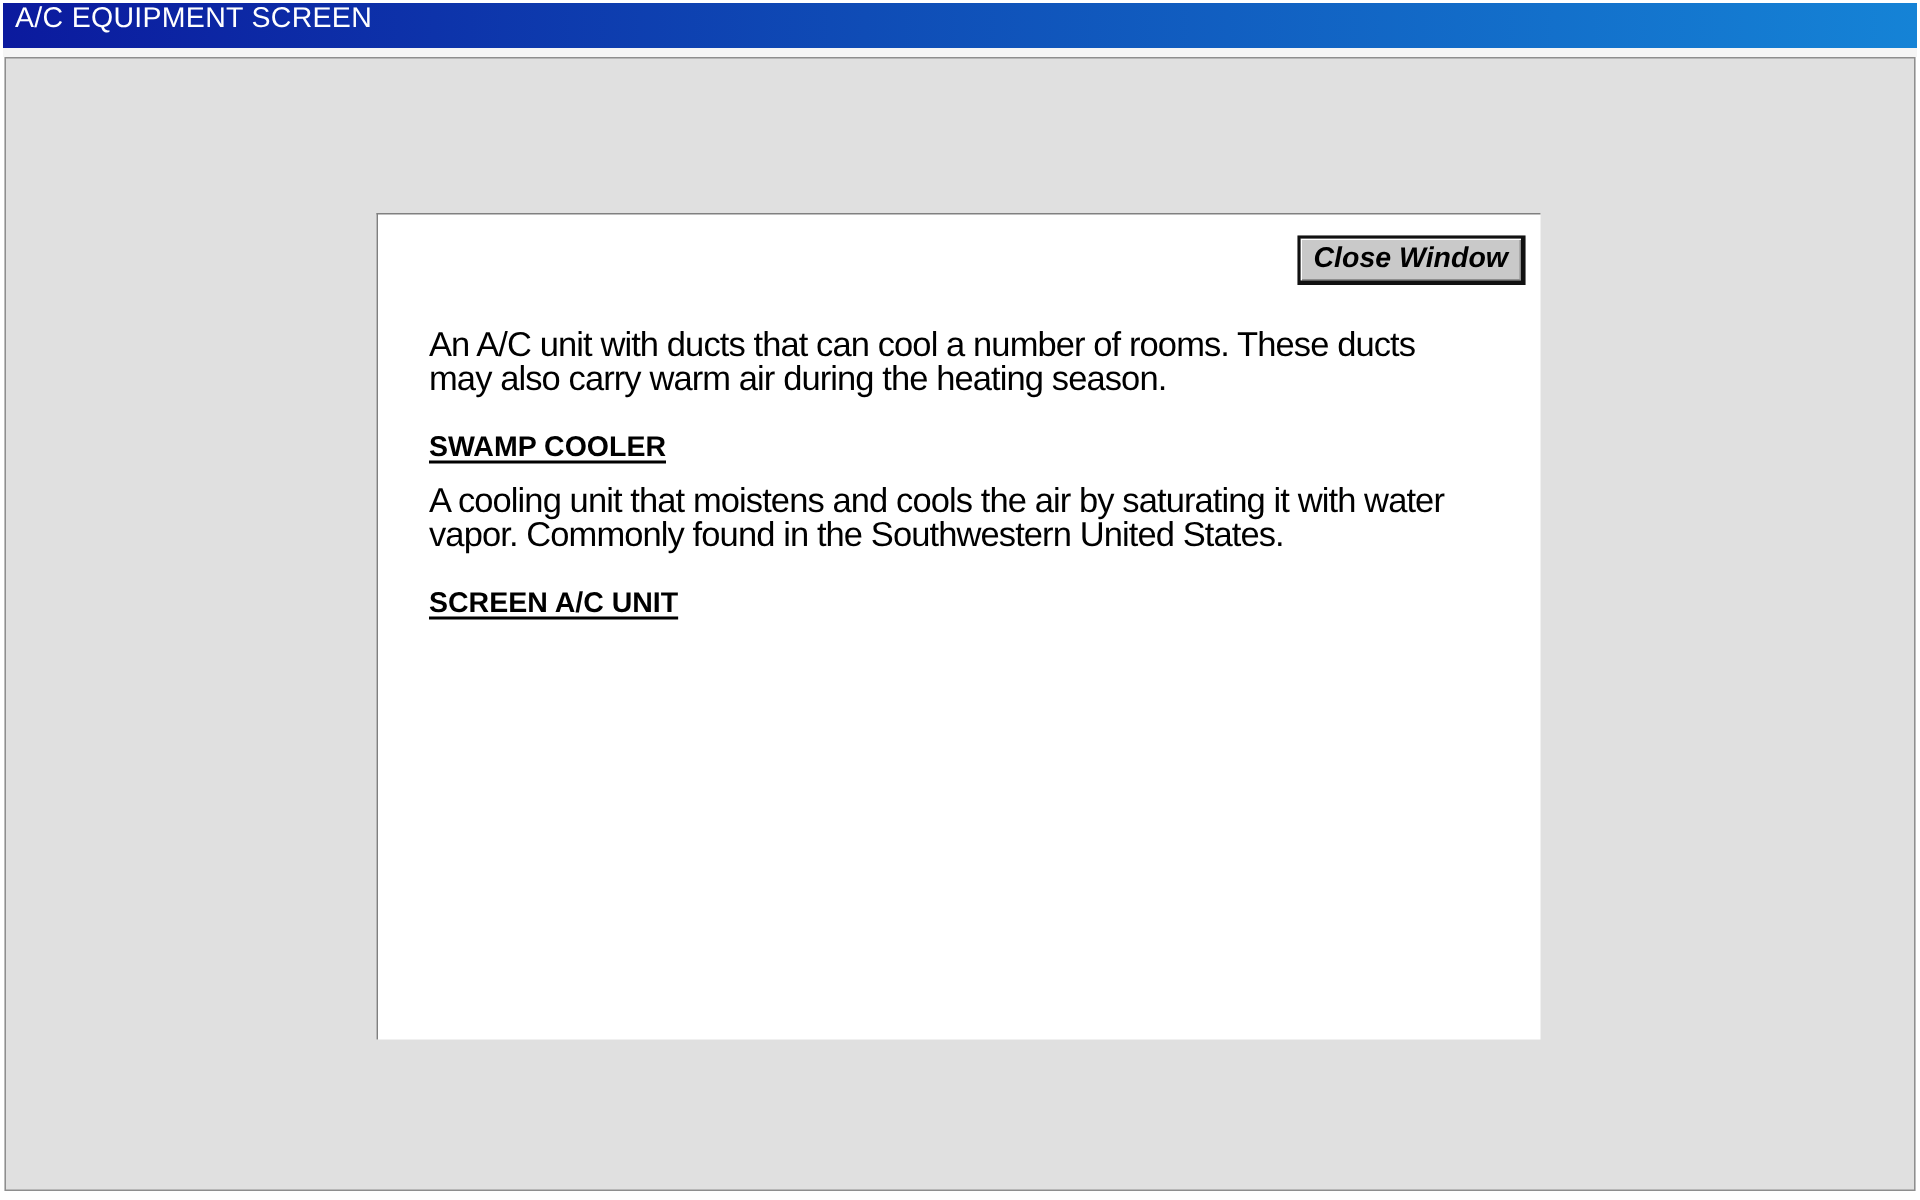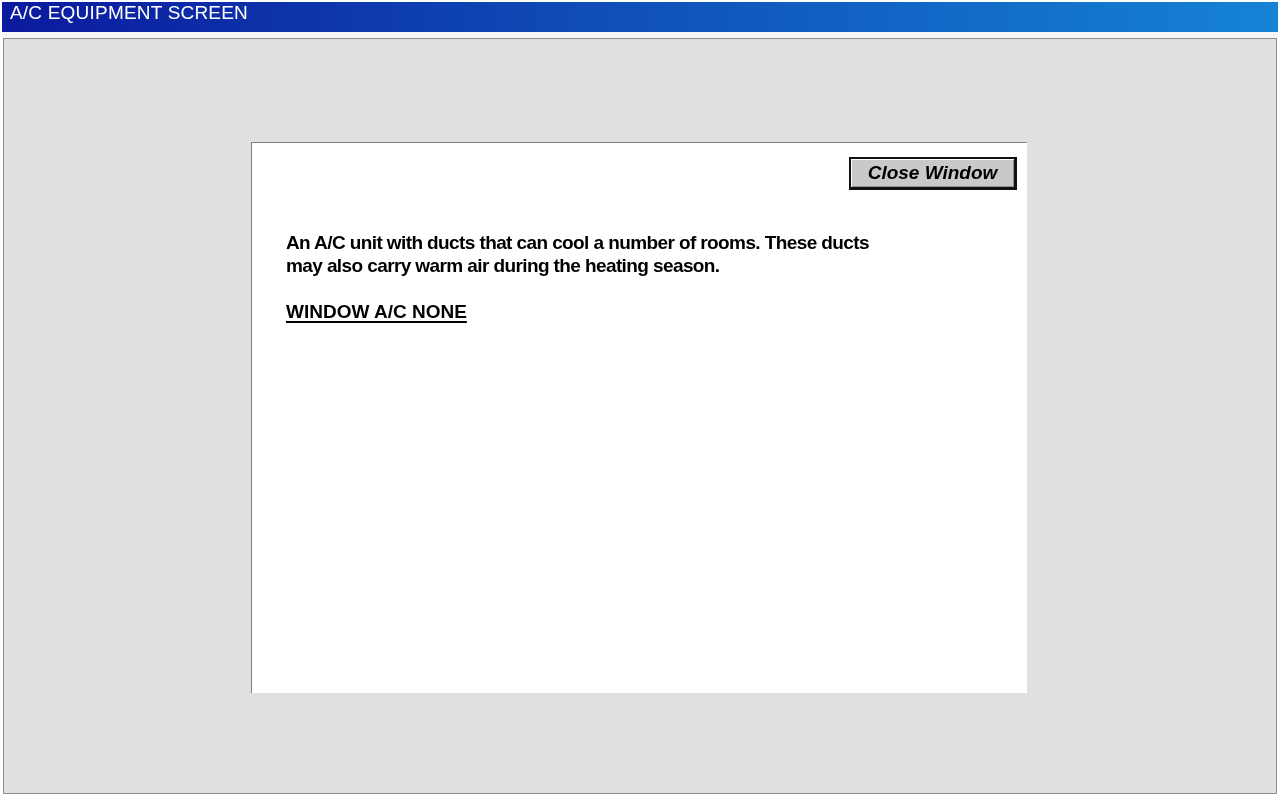--- a/index.html
+++ b/index.html
@@ -33,21 +33,21 @@
     width: 776px;
     height: 551px;
     background: #ffffff;
     border-top: 1px solid #808080;
     border-left: 1px solid #808080;
   }
   .close-button {
     position: absolute;
     top: 14px;
     right: 10px;
-    width: 168px;
+    width: 152px;
     height: 33px;
     background: #c9c9c9;
     border: 2px solid #111111;
     border-right-width: 3px;
     border-bottom-width: 3px;
     box-shadow: inset 1px 1px 0 #ffffff, inset -1px -1px 0 #8e8e8e;
     display: flex;
     align-items: center;
     justify-content: center;
     font-family: "Liberation Sans", sans-serif;
@@ -64,24 +64,24 @@
   .section-heading {
     font-size: 19px;
     font-weight: bold;
     line-height: 24px;
     color: #000000;
     text-decoration: underline;
     text-decoration-thickness: 2px;
     text-underline-offset: 3px;
   }
   .section-body {
-    margin-top: 24px;
+    margin-top: 11px;
     width: 712px;
-    font-size: 19px;
-    font-weight: bold;
+    font-size: 23px;
+    font-weight: normal;
     line-height: 23px;
     letter-spacing: -0.6px;
     color: #000000;
     white-space: pre-wrap;
   }
 </style>
 </head>
 <body>
 
 <div class="titlebar">
@@ -94,22 +94,27 @@
 
     <div class="close-button">Close Window</div>
 
     <div class="panel-content">
 
       <div class="section">
         <div class="section-body">An A/C unit with ducts that can cool a number of rooms. These ducts
 may also carry warm air during the heating season.</div>
       </div>
 
+      <div class="section">
+        <div class="section-heading">SWAMP COOLER</div>
+        <div class="section-body">A cooling unit that moistens and cools the air by saturating it with water
+vapor. Commonly found in the Southwestern United States.</div>
+      </div>
 
 
       <div class="section">
-        <div class="section-heading">WINDOW A/C NONE</div>
+        <div class="section-heading">SCREEN A/C UNIT</div>
       </div>
 
 
     </div>
   </div>
 </div>
 
 </body></html>

